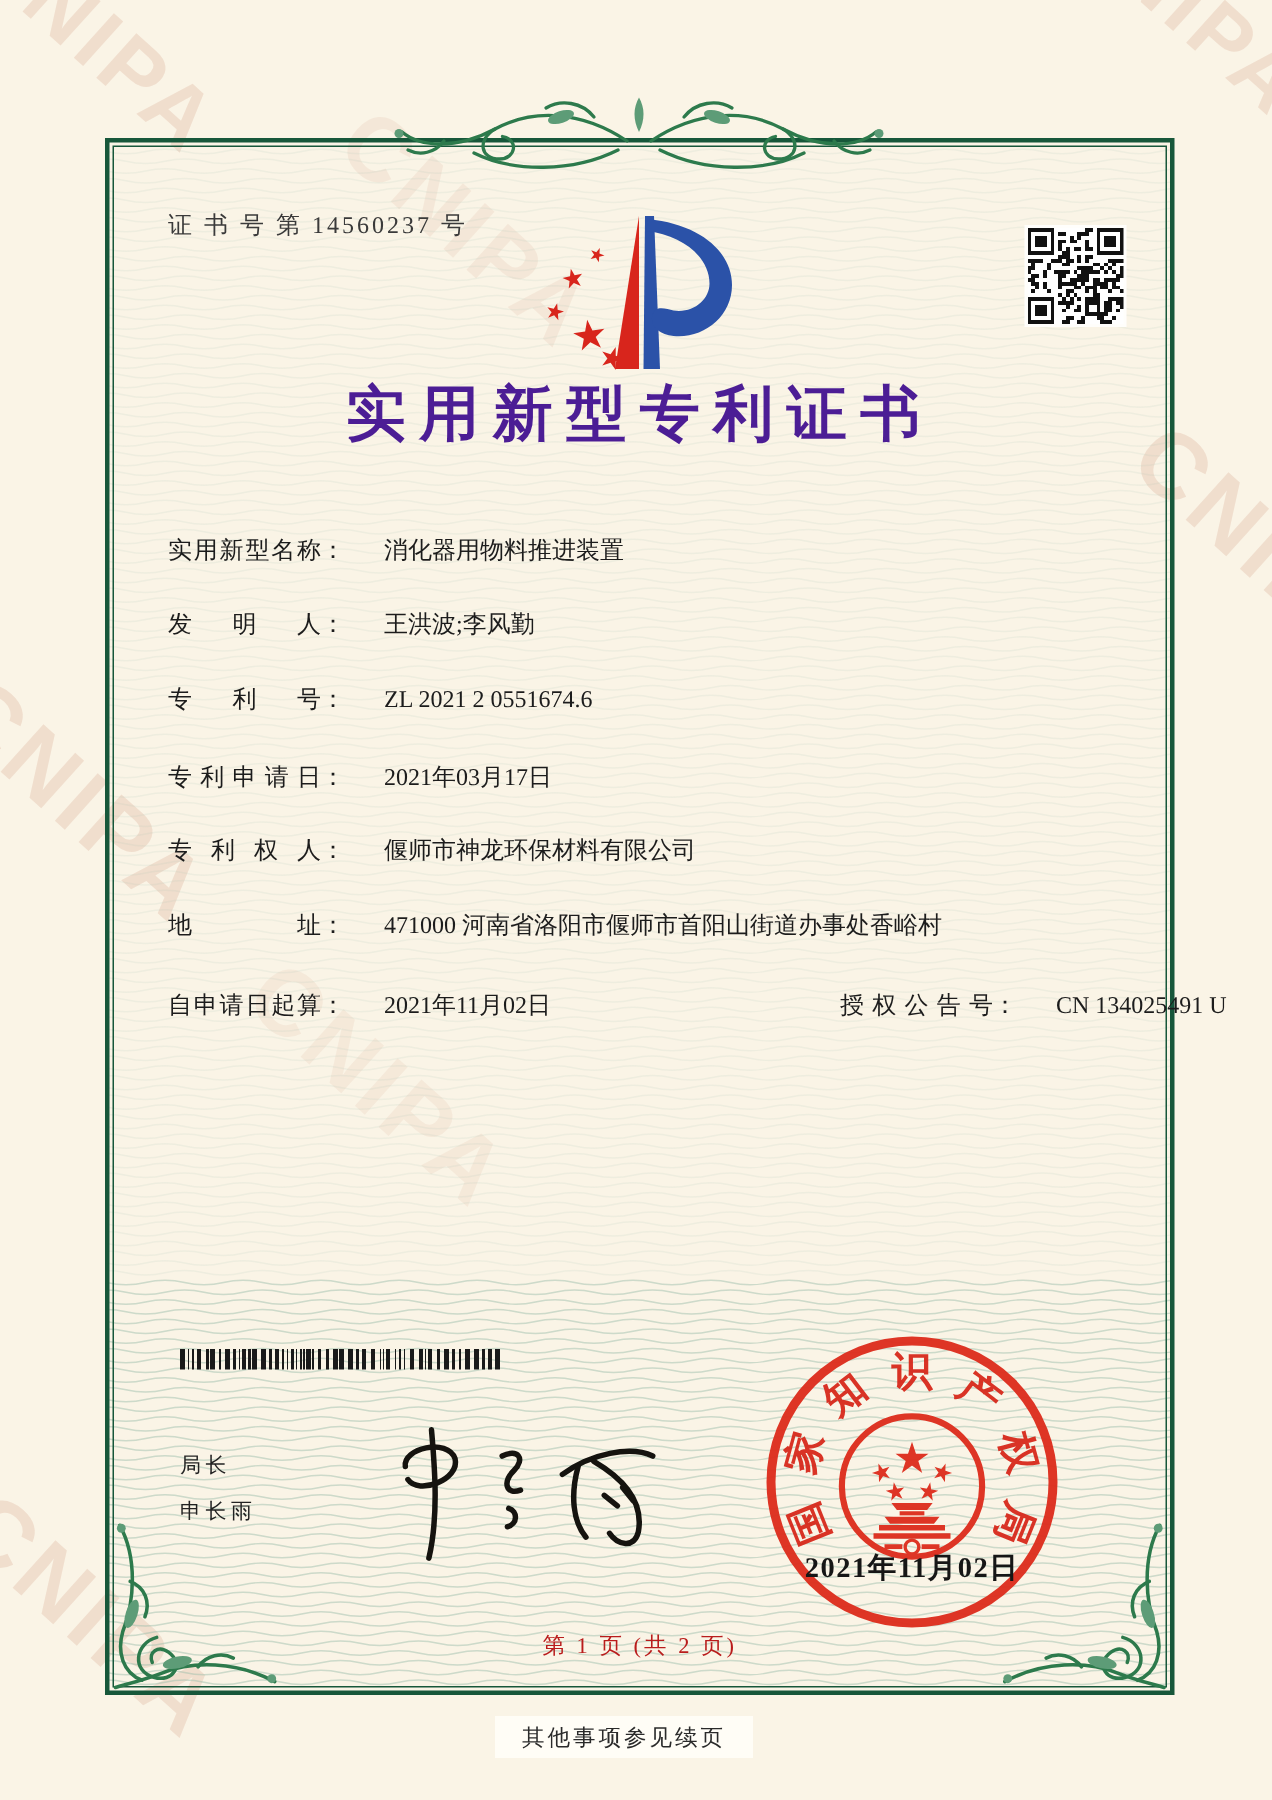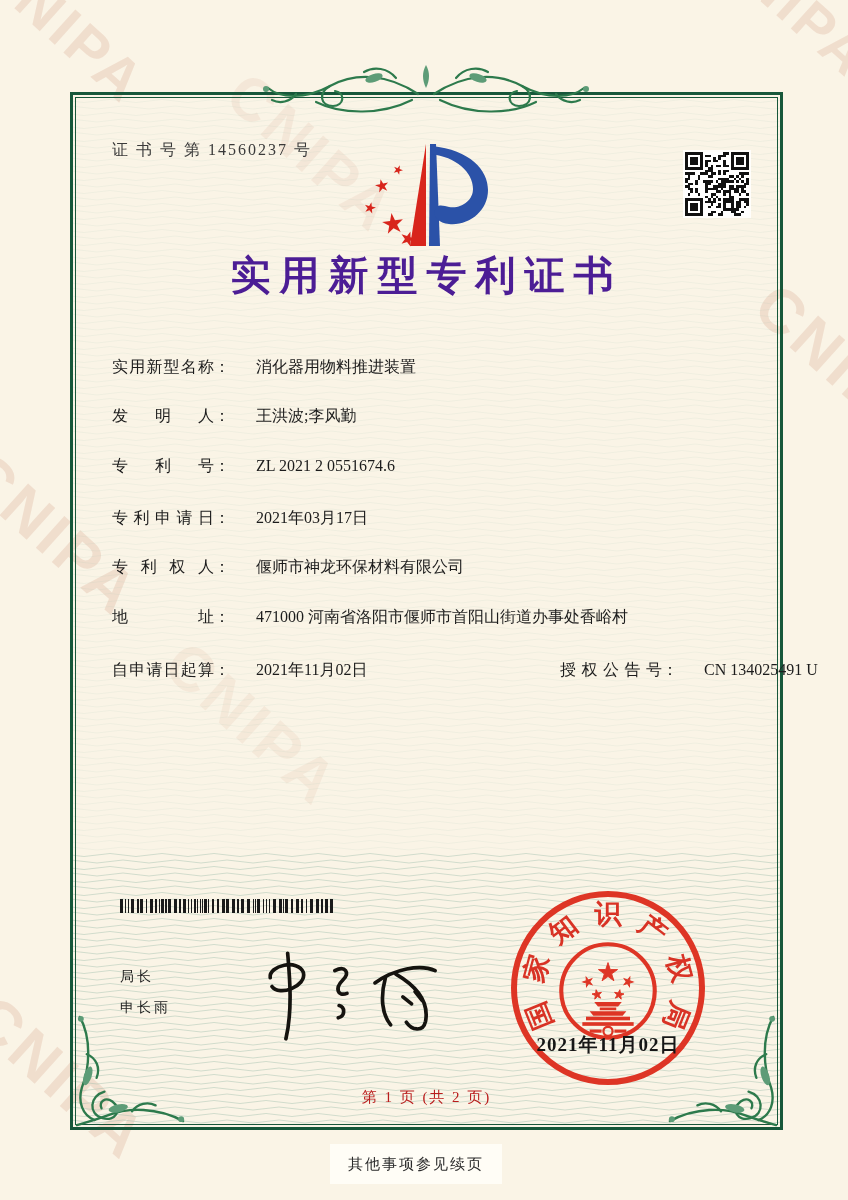--- a/index.html
+++ b/index.html
@@ -56,21 +56,21 @@
   .officer div{margin-bottom:13px;}
   .signature{position:absolute; left:248px; top:948px;}
   .seal{position:absolute; left:508px; top:888px; width:200px; height:200px; opacity:.94;}
   .seal-ring{position:absolute; inset:3px; border:6px solid #dd2a1a; border-radius:50%;}
   .seal-svg{position:absolute; left:0; top:0;}
   .seal-emblem{position:absolute; left:45px; top:48px;}
   .seal-date{position:absolute; left:508px; top:1032px; width:200px; text-align:center;
              font-size:19px; font-weight:bold; letter-spacing:1px; color:#161616;}
   .page-no{position:absolute; left:70px; width:713px; top:1088px; text-align:center;
            font-size:15px; color:#b91c1c; letter-spacing:2px;}
-  .note-box{position:absolute; left:330px; top:1144px; width:172px; height:40px;
+  .note-box{position:absolute; left:330px; top:1144px; width:172px; height:28px;
             background:#fffdf6; display:flex; align-items:center; justify-content:center;}
   .note-box span{font-size:15px; color:#2a2a2a; letter-spacing:2px;}
 </style>
 </head>
 <body>
 
 <div id="page">
 
   <span class="wm wm1">CNIPA</span>
   <span class="wm wm2">CNIPA</span>

